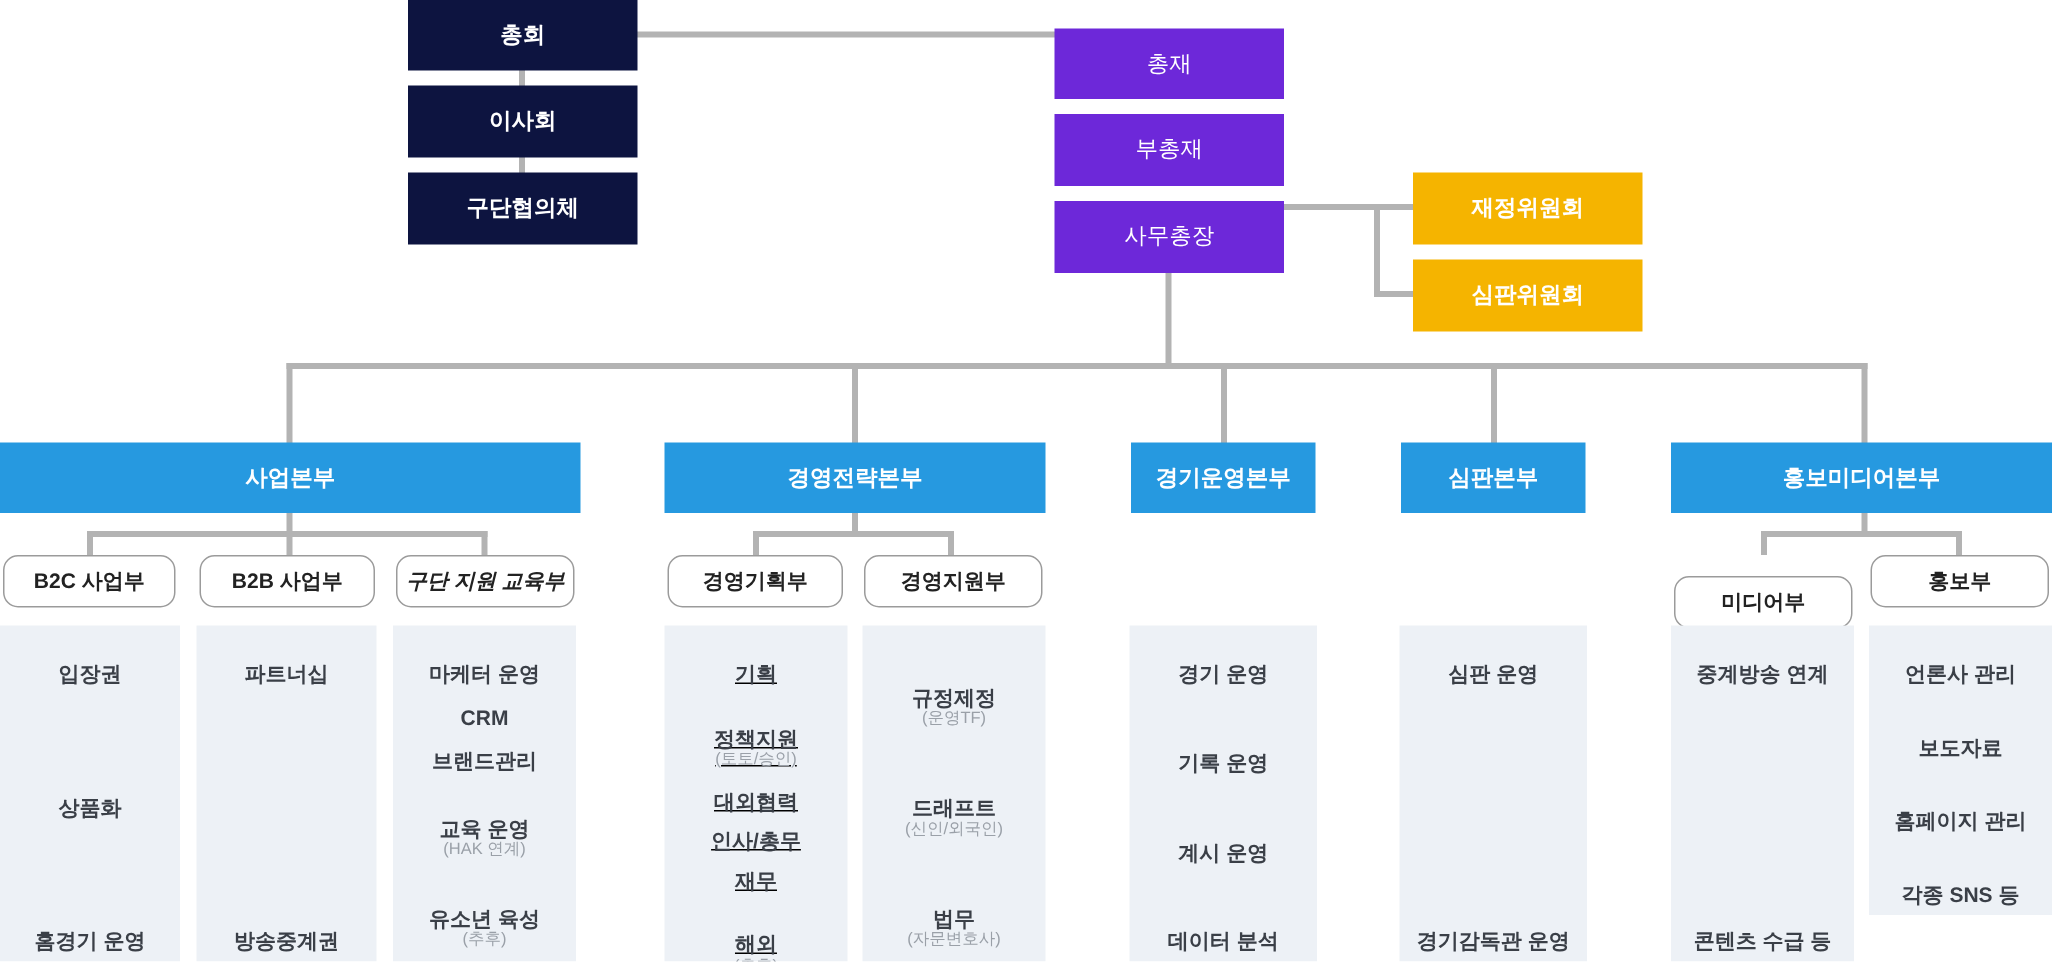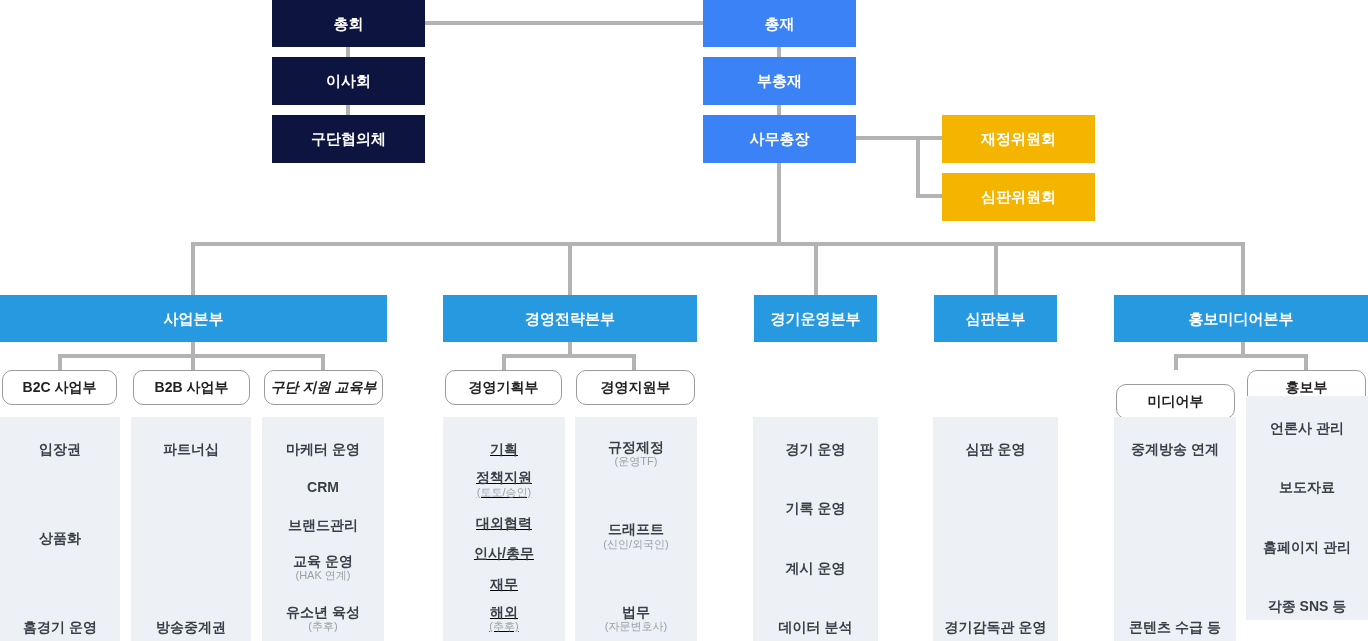--- a/index.html
+++ b/index.html
@@ -20,21 +20,21 @@
   
   .node{
     position:absolute;
     display:flex;align-items:center;justify-content:center;
     text-align:center;
     box-sizing:border-box;
     line-height:1.2;
   }
 
   .node.navy{background:#0d1440;color:#ffffff;font-size:15px;font-weight:700;}
-  .node.orange{background:#3b82f6;color:#ffffff;font-size:15px;font-weight:700;}
+  .node.orange{background:#6d28d9;color:#ffffff;font-size:15px;font-weight:400;margin-top:19px;}
   .node.amber{background:#f5b400;color:#ffffff;font-size:15px;font-weight:700;}
   .node.blue{background:#2699e0;color:#ffffff;font-size:15px;font-weight:700;}
 
   .node.dept{
     background:#ffffff;color:#222222;
     font-size:14px;font-weight:700;
     border:1px solid #9b9b9b;
     border-radius:10px;
   }
 
@@ -50,21 +50,21 @@
     font-size:14px;font-weight:700;color:#3a3f47;
     text-align:center;line-height:1.9;
     white-space:nowrap;
   }
   .task .sub{
     display:block;
     font-size:11px;font-weight:400;color:#9aa0a8;
     line-height:1.25;
     margin-top:-2px;
   }
-  .task.has-sub{line-height:1.45;margin-bottom:7px;margin-top:1px;}
+  .task.has-sub{line-height:1.45;margin-bottom:7px;margin-top:19px;}
 </style>
 </head>
 <body>
 
 <div id="chart">
 
   <div class="line h" style="left:348px;top:21px;width:431px;"></div>
   <div class="line v" style="left:346px;top:45px;height:14px;"></div>
   <div class="line v" style="left:346px;top:103px;height:14px;"></div>
   <div class="line v" style="left:777px;top:45px;height:14px;"></div>
@@ -195,20 +195,20 @@
   <div class="node blue" style="left:1114px;top:295px;width:254px;height:47px;">홍보미디어본부</div>
 
   <div class="node dept" style="left:1116px;top:384px;width:119px;height:35px;">미디어부</div>
   <div class="node dept" style="left:1247px;top:370px;width:119px;height:35px;">홍보부</div>
 
   <div class="panel" style="left:1114px;top:417px;width:122px;height:224px;">
     <div class="task">중계방송 연계</div>
     <div class="task">콘텐츠 수급 등</div>
   </div>
 
-  <div class="panel" style="left:1246px;top:396px;width:122px;height:224px;">
+  <div class="panel" style="left:1246px;top:417px;width:122px;height:193px;">
     <div class="task">언론사 관리</div>
     <div class="task">보도자료</div>
     <div class="task">홈페이지 관리</div>
     <div class="task">각종 SNS 등</div>
   </div>
 
 </div>
 
 </body></html>

